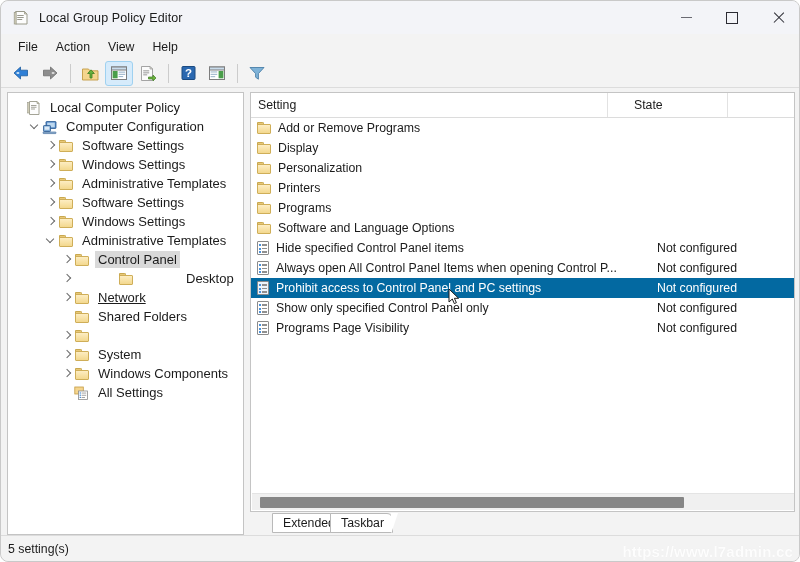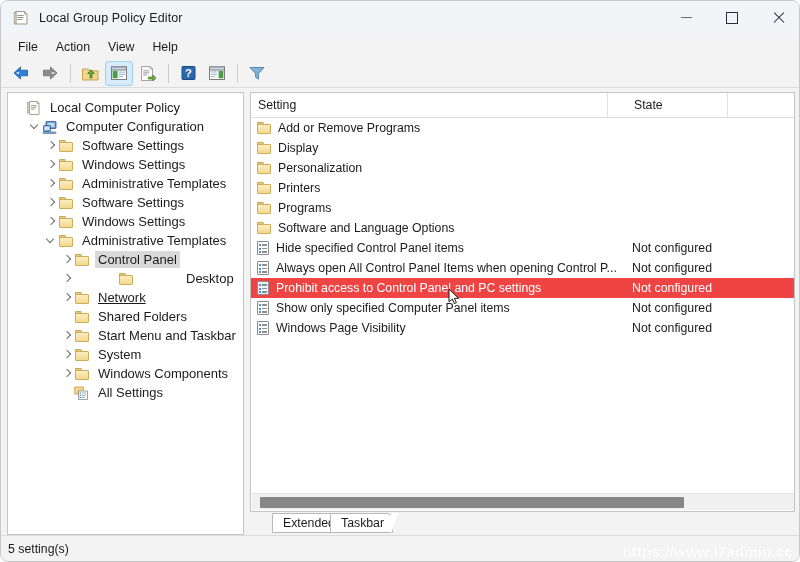--- a/index.html
+++ b/index.html
@@ -247,37 +247,38 @@
     user-select: none;
   }
   .list-row {
     height: 20px;
     display: flex;
     align-items: center;
     white-space: nowrap;
     cursor: default;
   }
   .list-row.selected {
-    background: #ef4444;
+    background: #0369a1;
     color: #ffffff;
   }
   .lr-icon {
     width: 16px; height: 16px;
     flex: none;
     margin: 0 6px 0 5px;
     position: relative;
   }
   .lr-name {
     width: 350px;
     overflow: hidden;
     text-overflow: ellipsis;
   }
   .lr-state {
     width: 130px;
     padding-left: 6px;
+    text-align: center;
   }
 
   
   .ico-policy {
     position: relative;
     width: 14px; height: 15px;
     margin-top: 1px;
   }
   .ico-policy .pbody {
     position: absolute;
@@ -573,21 +574,20 @@
           <span class="tree-label">Network</span>
         </div>
         <div class="tree-row" style="padding-left: 52px;">
           <span class="chevron"></span>
           <div class="ico-folder tree-icon"></div>
           <span class="tree-label">Shared Folders</span>
         </div>
         <div class="tree-row" style="padding-left: 52px;">
           <span class="chevron c"></span>
           <div class="ico-folder tree-icon"></div>
-          <span class="tree-label">Start Menu and Taskbar</span>
         </div>
         <div class="tree-row" style="padding-left: 52px;">
           <span class="chevron c"></span>
           <div class="ico-folder tree-icon"></div>
           <span class="tree-label">System</span>
         </div>
         <div class="tree-row" style="padding-left: 52px;">
           <span class="chevron c"></span>
           <div class="ico-folder tree-icon"></div>
           <span class="tree-label">Windows Components</span>
@@ -690,34 +690,34 @@
         <div class="list-row">
           <span class="ico-policy lr-icon">
             <span class="pbody"></span>
             <span class="pdot" style="top: 3px;"></span>
             <span class="pline" style="top: 3.3px;"></span>
             <span class="pdot" style="top: 6.5px;"></span>
             <span class="pline" style="top: 6.8px;"></span>
             <span class="pdot" style="top: 10px;"></span>
             <span class="pline" style="top: 10.3px;"></span>
           </span>
-          <span class="lr-name">Show only specified Computer Panel items</span>
+          <span class="lr-name">Show only specified Control Panel only</span>
           <span class="lr-state">Not configured</span>
         </div>
         <div class="list-row">
           <span class="ico-policy lr-icon">
             <span class="pbody"></span>
             <span class="pdot" style="top: 3px;"></span>
             <span class="pline" style="top: 3.3px;"></span>
             <span class="pdot" style="top: 6.5px;"></span>
             <span class="pline" style="top: 6.8px;"></span>
             <span class="pdot" style="top: 10px;"></span>
             <span class="pline" style="top: 10.3px;"></span>
           </span>
-          <span class="lr-name">Windows Page Visibility</span>
+          <span class="lr-name">Programs Page Visibility</span>
           <span class="lr-state">Not configured</span>
         </div>
       </div>
 
     <div class="h-scroll">
       <div class="h-thumb"></div>
     </div>
   </div>
 
   <div class="tabstrip">

